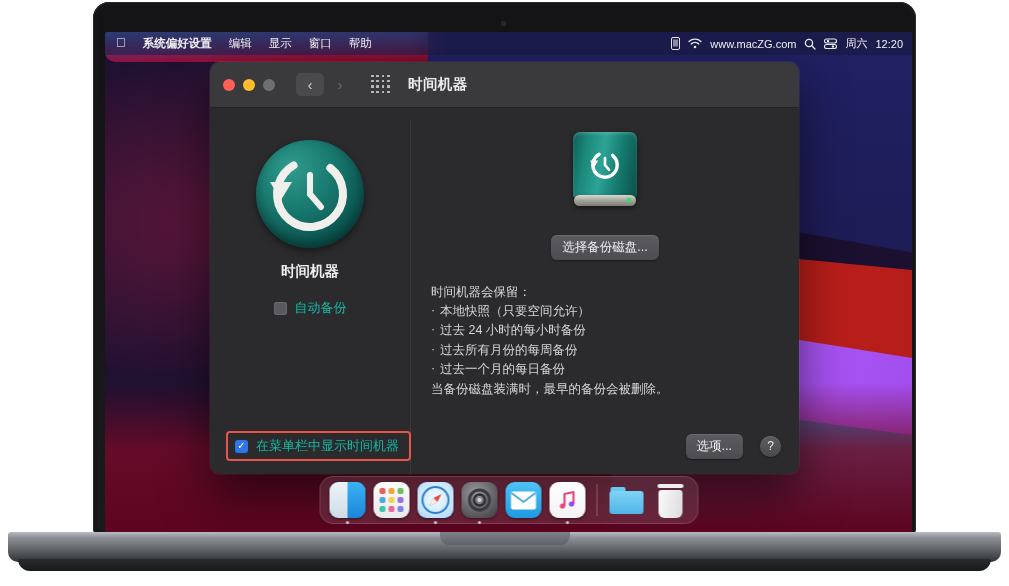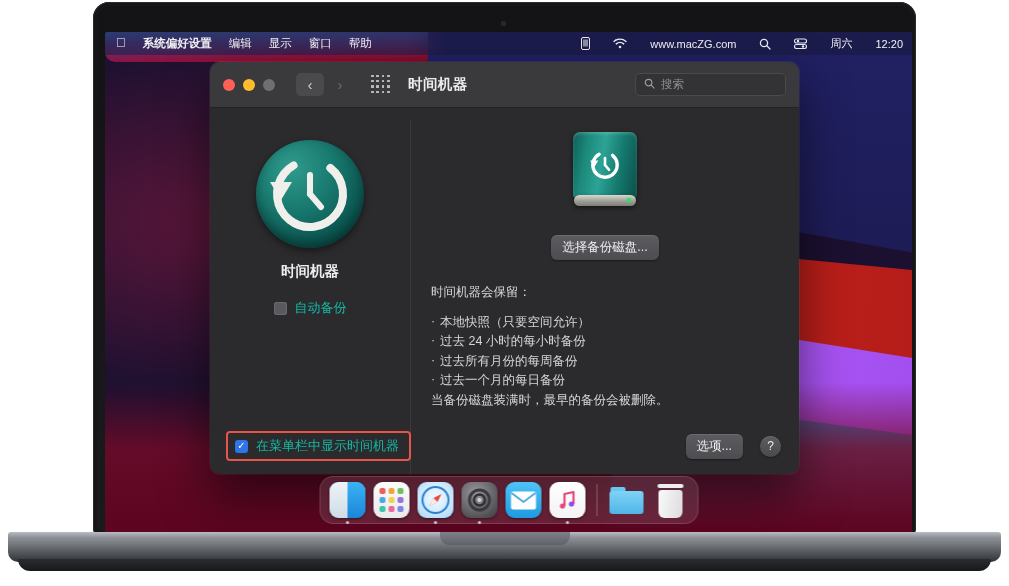--- a/index.html
+++ b/index.html
@@ -86,21 +86,21 @@
     background:rgba(24,26,60,.55);
     backdrop-filter:blur(12px);
     display:flex; align-items:center;
     padding:0 9px 0 11px;
     color:#f2f2f5; font-size:11.5px;
     z-index:5;
   }
   .mb-left{ display:flex; align-items:center; gap:17px; }
   .mb-left .apple{ font-size:13px; line-height:1; position:relative; top:-1px; }
   .mb-left .bold{ font-weight:bold; }
-  .mb-right{ margin-left:auto; display:flex; align-items:center; gap:23px; font-size:11px; }
+  .mb-right{ margin-left:auto; display:flex; align-items:center; gap:8px; font-size:11px; }
   .mb-icon{ display:inline-flex; align-items:center; justify-content:center; }
 
   
   .win{
     position:absolute; left:105px; top:30px; width:589px; height:412px;
     background:#2b2b2d;
     border-radius:10px;
     box-shadow:0 22px 48px rgba(0,0,0,.55), 0 0 0 1px rgba(255,255,255,.07);
     overflow:hidden;
     z-index:6;
@@ -194,21 +194,21 @@
   .btn{
     background:linear-gradient(#5c5c60,#4d4d51);
     color:#f0f0f2; font-size:12.5px;
     border-radius:6px; padding:4px 11px;
     box-shadow:0 1px 2px rgba(0,0,0,.4), inset 0 1px 0 rgba(255,255,255,.1);
     white-space:nowrap; display:inline-block;
   }
   .disk-btn{ margin-top:25px; }
 
   .keeptext{ margin-top:26px; color:#d6d6da; font-size:12.5px; line-height:1.0; }
-  .keeptext .head{ margin-bottom:17px; }
+  .keeptext .head{ margin-bottom:6px; }
   .keeptext ul{ list-style:none; }
   .keeptext li{ margin-bottom:7px; padding-left:9px; position:relative; }
   .keeptext li:before{ content:"\00B7"; position:absolute; left:0; top:-1px; color:#d6d6da; }
   .keeptext .foot{ margin-top:3px; }
 
   
   .winfoot{
     position:absolute; left:0; right:0; bottom:0; height:56px;
     display:flex; align-items:center; padding:0 18px 0 16px;
   }
@@ -382,29 +382,20 @@
             <i></i>
             <i></i>
             <i></i>
             <i></i>
             <i></i>
             <i></i>
         </span>
 
         <span class="wintitle">时间机器</span>
 
-        <div class="searchbox">
-          <span>
-            <svg width="11" height="11" viewBox="0 0 12 12">
-                <circle cx="5" cy="5" r="3.6" fill="none" stroke="#9a9a9f" stroke-width="1.3"></circle>
-                <line x1="7.8" y1="7.8" x2="11" y2="11" stroke="#9a9a9f" stroke-width="1.3" stroke-linecap="round"></line>
-              </svg>
-          </span>
-          <span>搜索</span>
-        </div>
       </div>
 
       <div class="body">
 
         <div class="leftpane">
           <div class="tm-icon">
             <svg width="108" height="108" viewBox="0 0 108 108">
               <g transform="translate(54,54)">
                 <circle r="33" fill="none" stroke="#f0efec" stroke-width="8" stroke-linecap="round" stroke-dasharray="168 239" transform="rotate(-52)"></circle>
                 <path d="M-40,-12 L-18,-12 L-29,6 Z" fill="#f0efec"></path>

